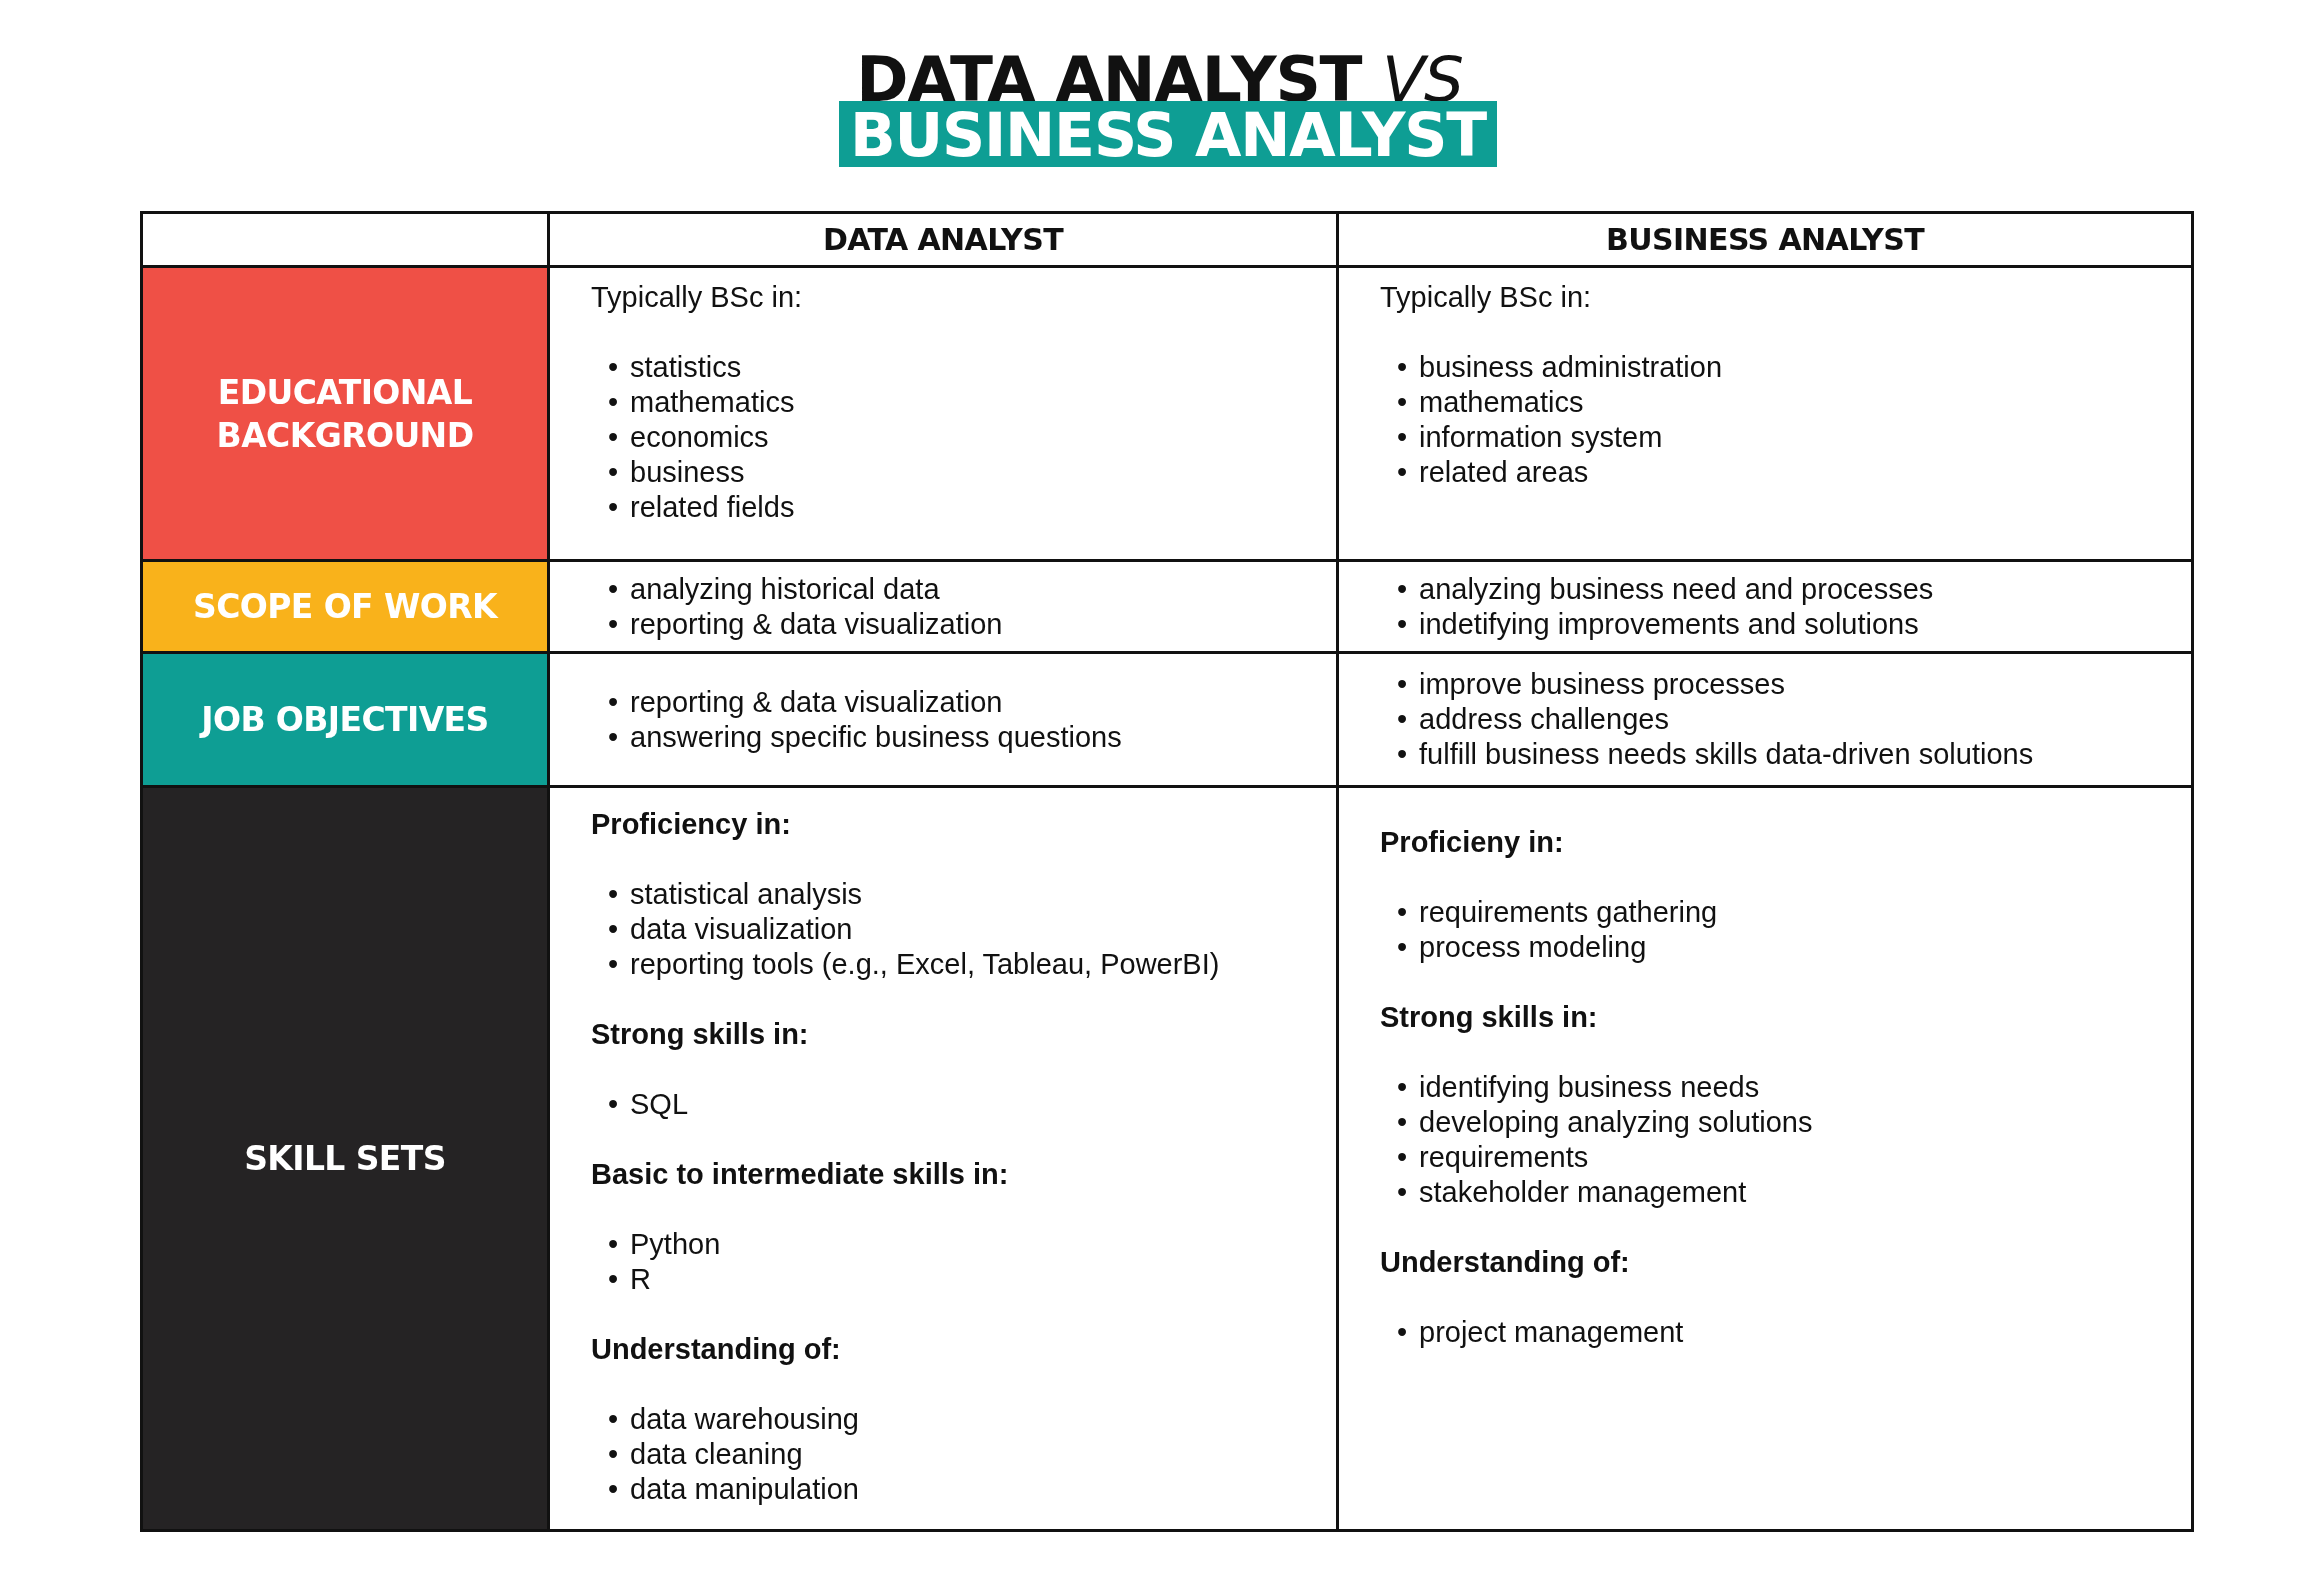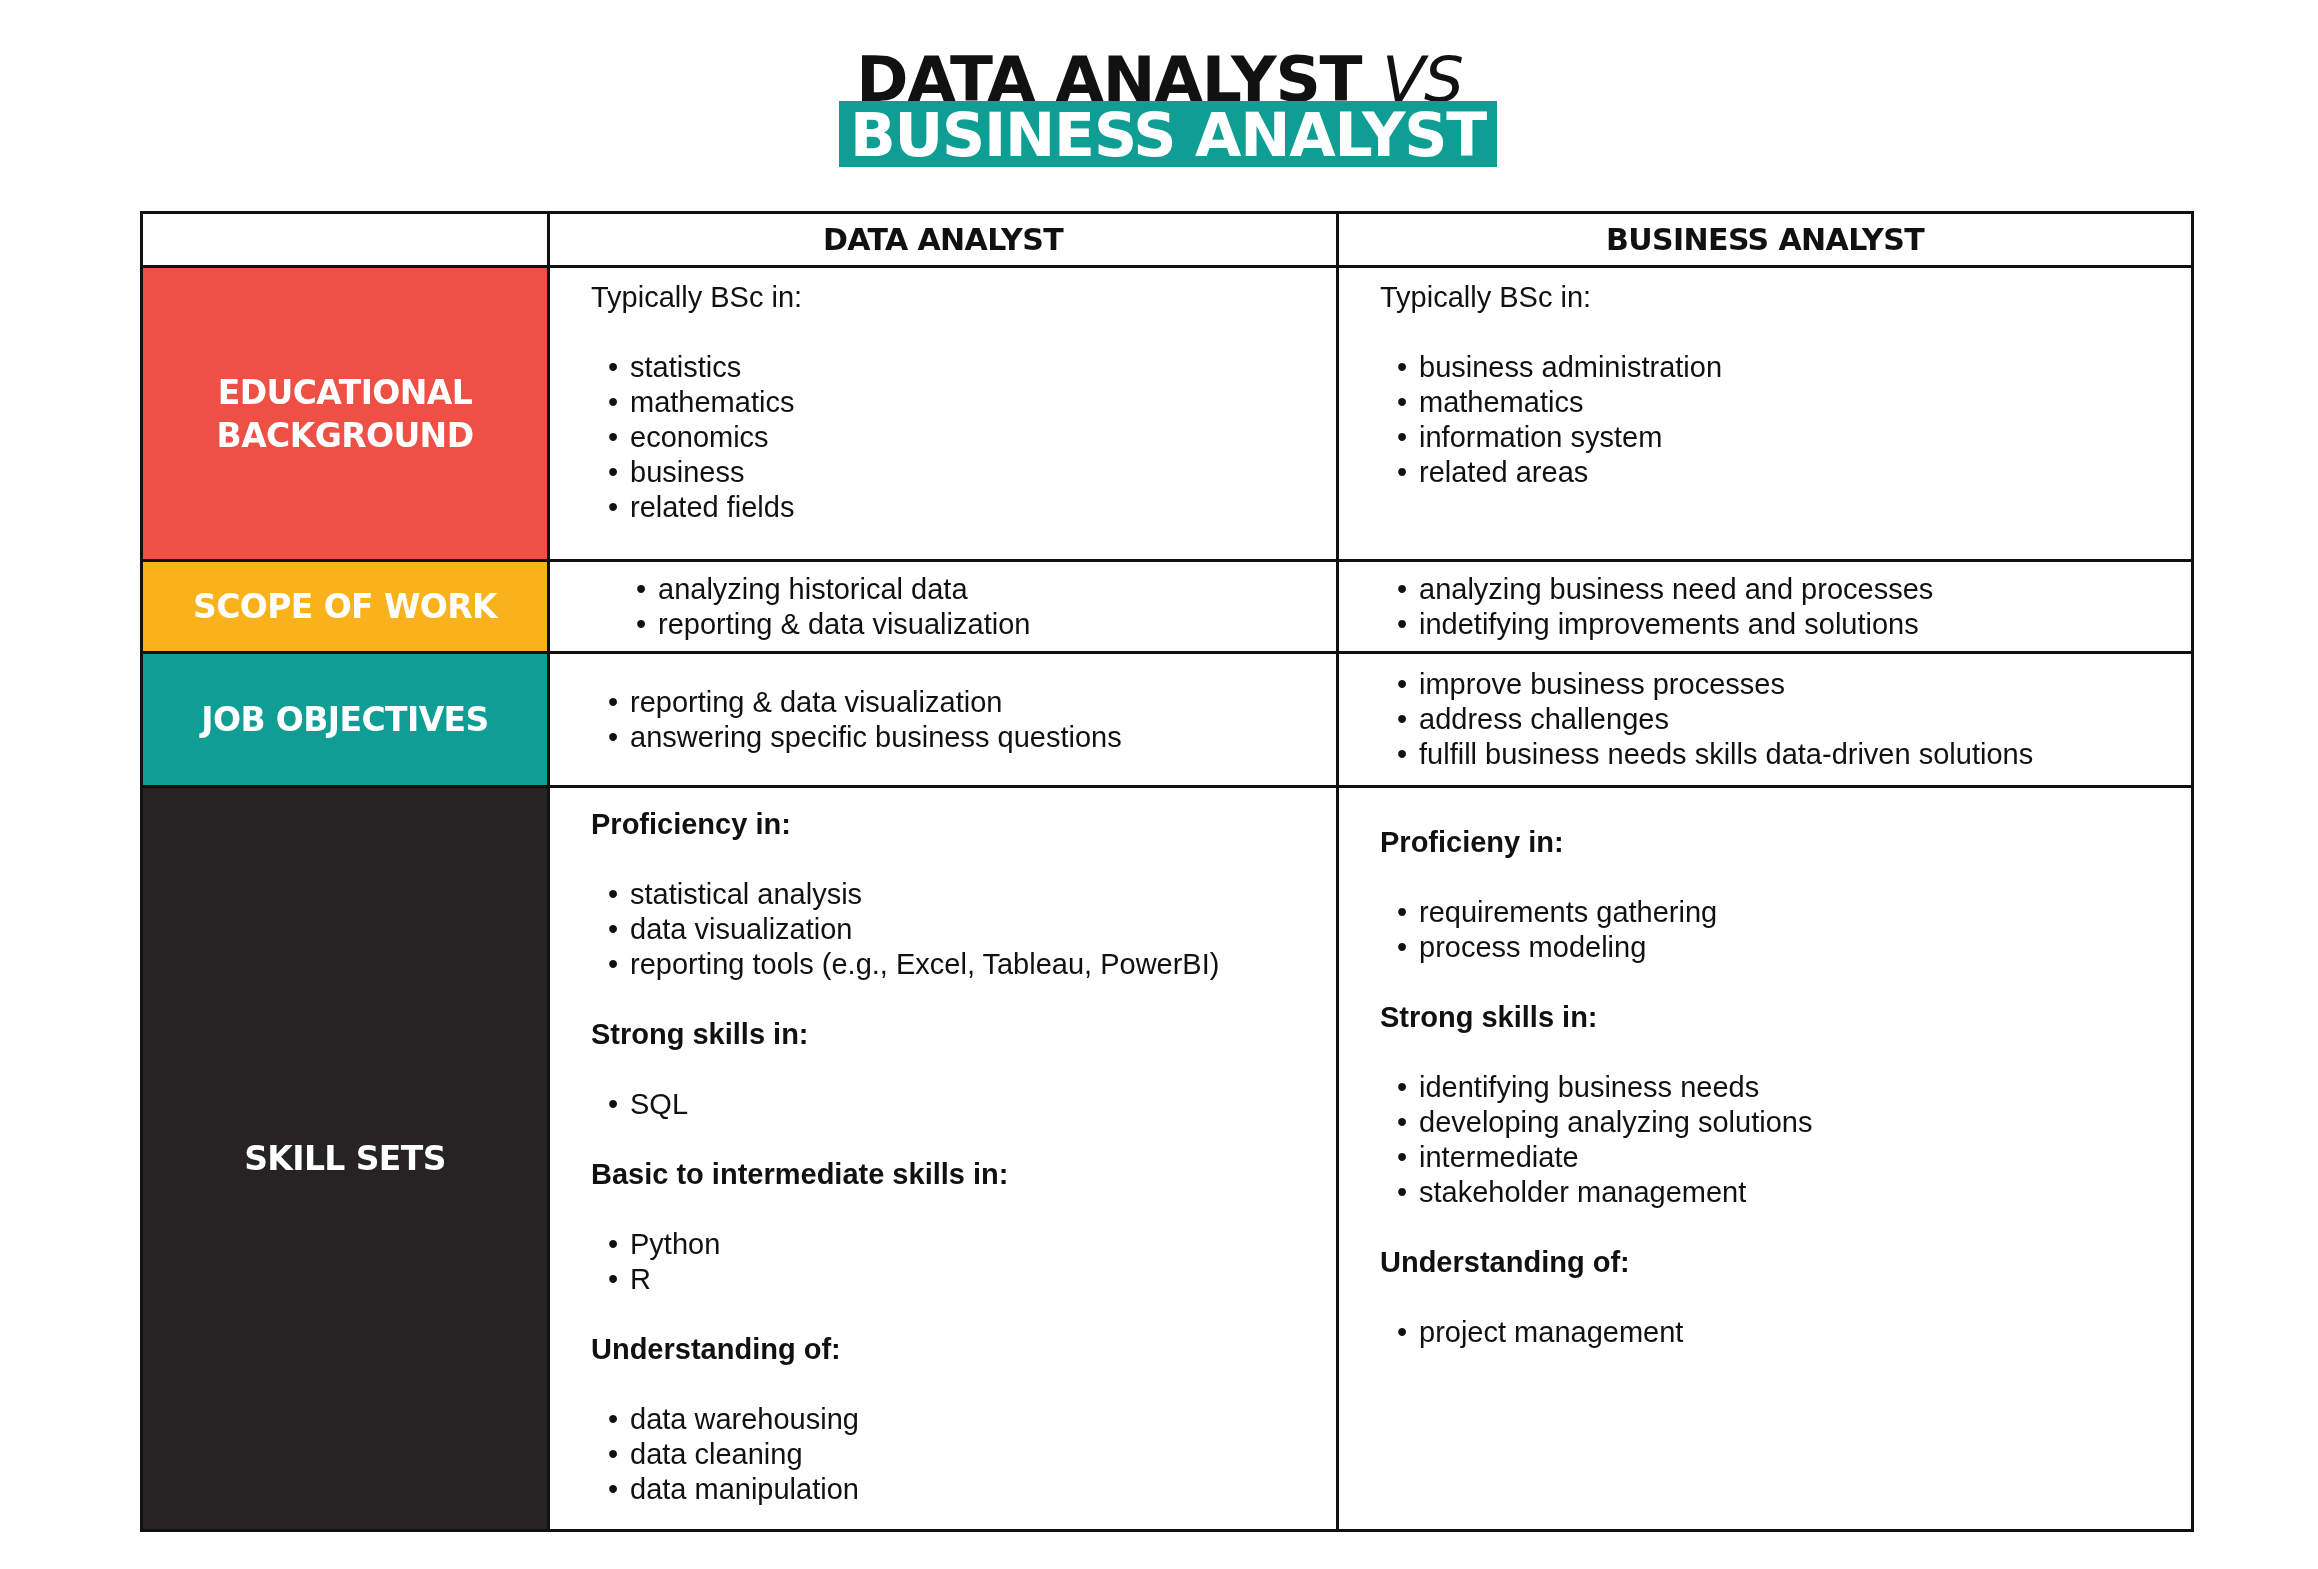--- a/index.html
+++ b/index.html
@@ -68,21 +68,21 @@
         <li>information system</li>
         <li>related areas</li>
       </ul>
           </div>
         </td>
   </tr>
 
   <tr style="height:92px;">
     <td class="lab yellow">SCOPE OF WORK</td>
     <td style="vertical-align:middle;">
-          <div class="cell" style="padding-top:0;margin-left:28px;">
+          <div class="cell" style="padding-top:0;">
       <ul>
         <li>analyzing historical data</li>
         <li>reporting &amp; data visualization</li>
       </ul>
           </div>
         </td>
     <td style="vertical-align:middle;">
           <div class="cell" style="padding-top:0;">
       <ul>
         <li>analyzing business need and processes</li>
@@ -155,21 +155,21 @@
         <ul>
           <li>requirements gathering</li>
           <li>process modeling</li>
         </ul>
             </div>
       <div class="grp">
         <div class="h">Strong skills in:</div>
         <ul>
           <li>identifying business needs</li>
           <li>developing analyzing solutions</li>
-          <li>intermediate</li>
+          <li>requirements</li>
           <li>stakeholder management</li>
         </ul>
             </div>
       <div class="grp">
         <div class="h">Understanding of:</div>
         <ul>
           <li>project management</li>
         </ul>
             </div>
     </div>

